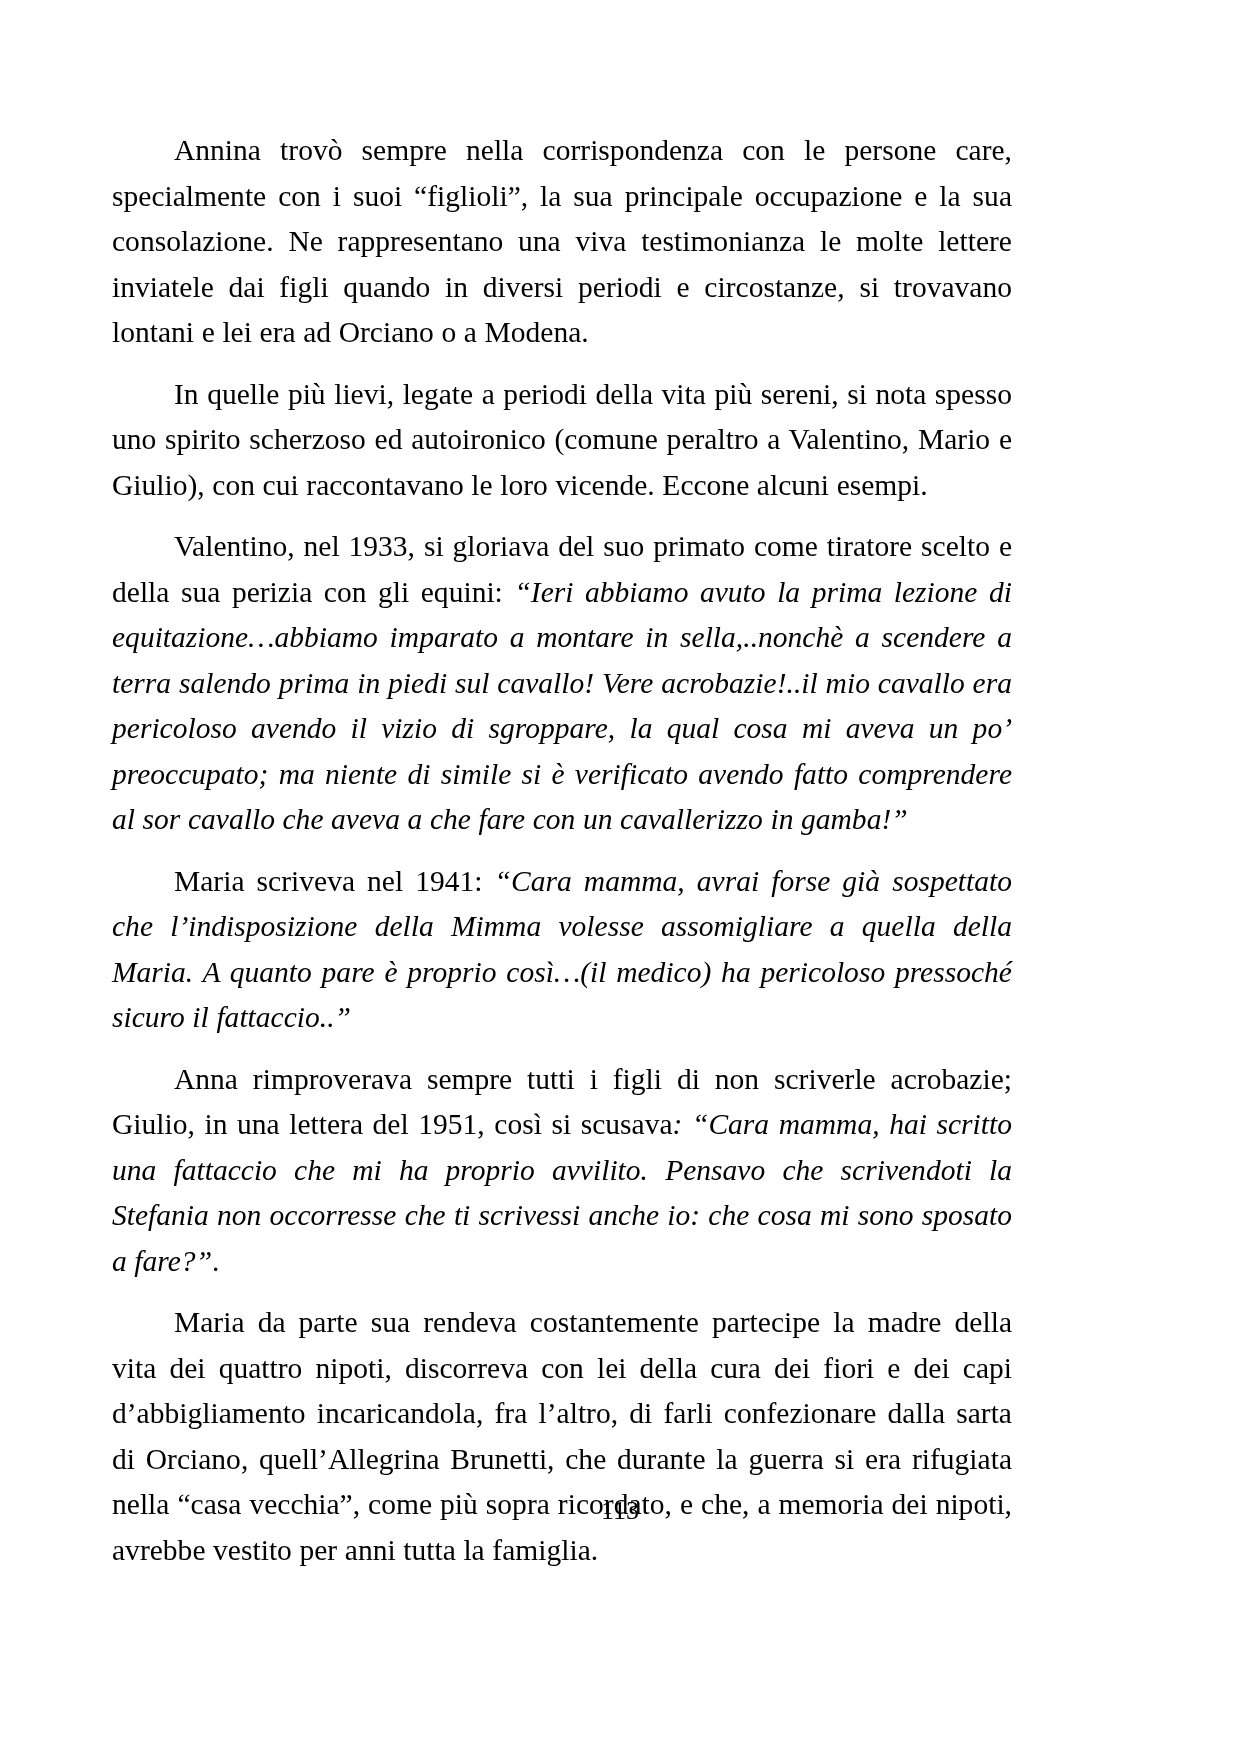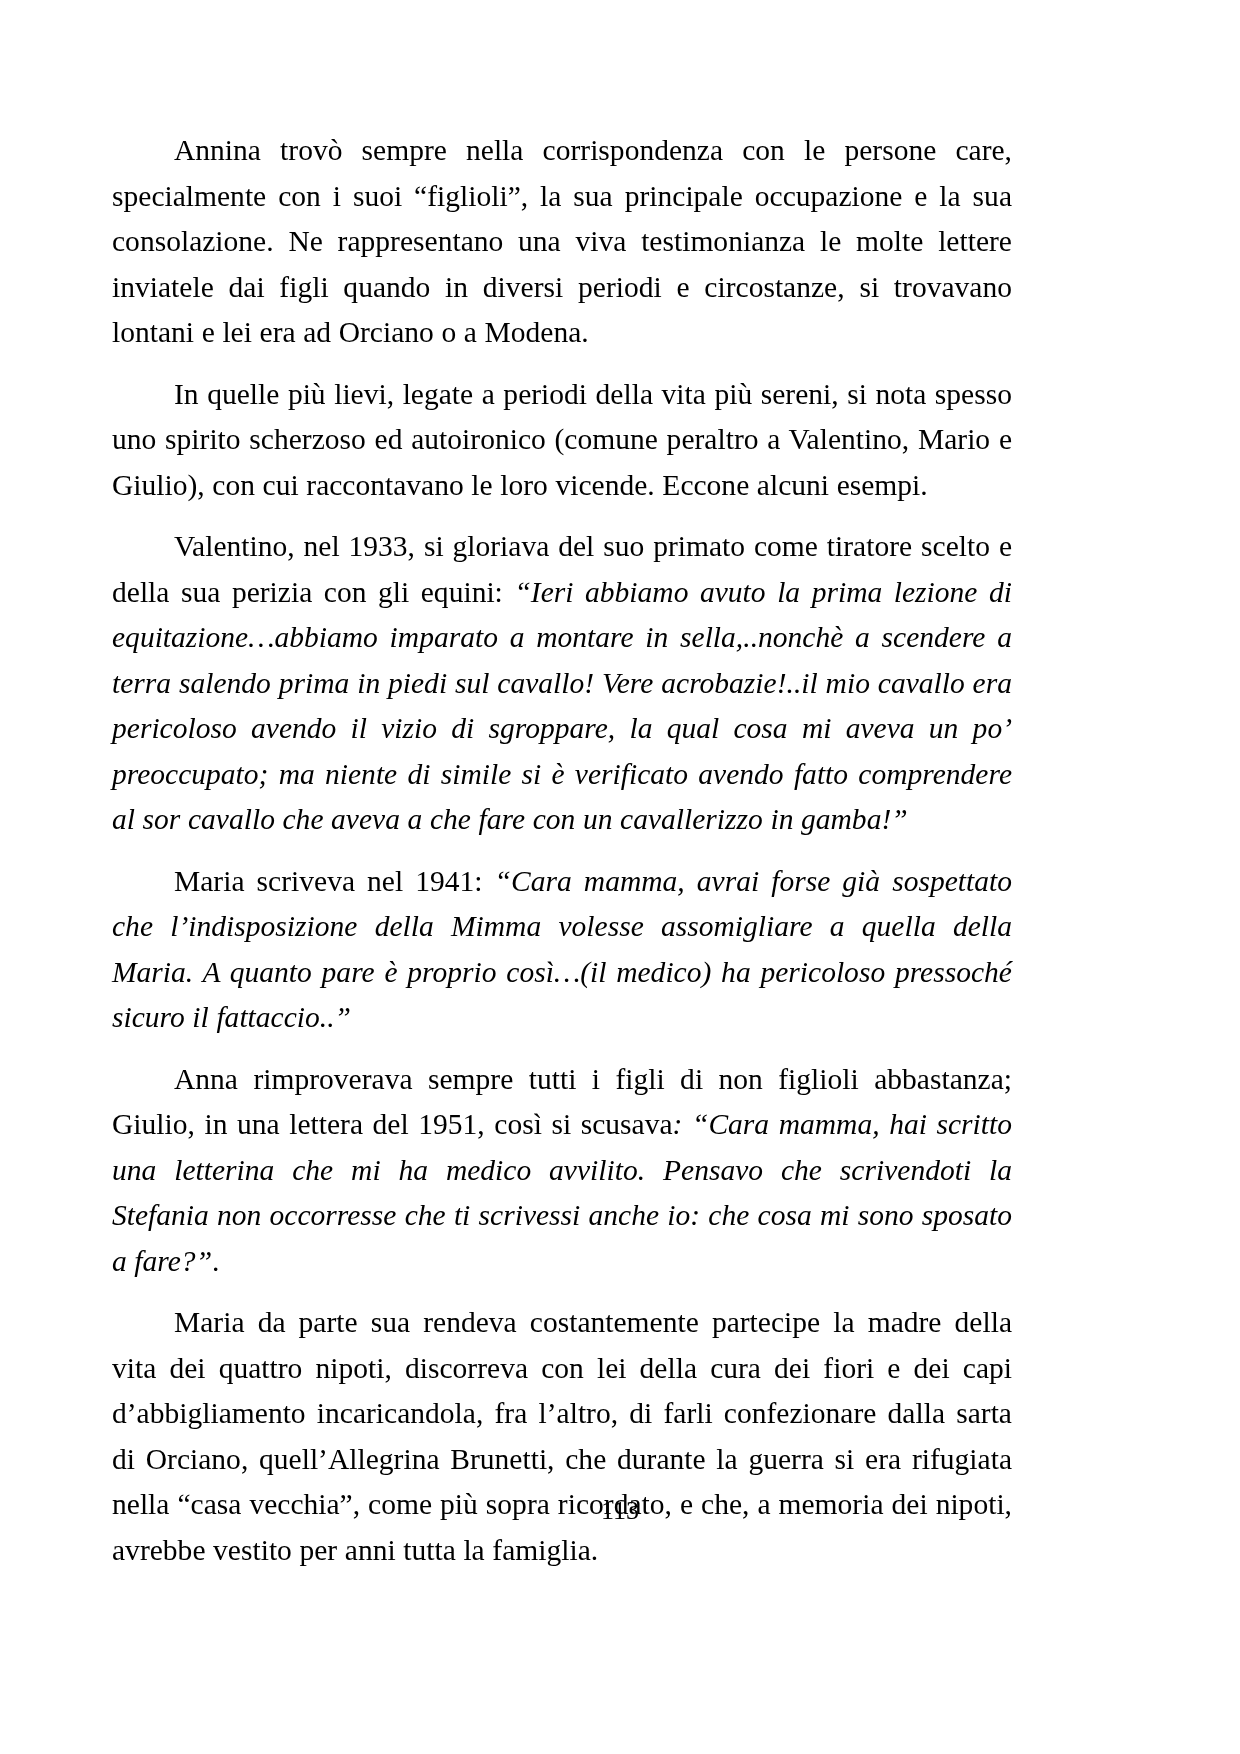--- a/index.html
+++ b/index.html
@@ -76,21 +76,21 @@
 
     <p class="para">
       <span>Valentino, nel 1933, si gloriava del suo primato come tiratore scelto e della sua perizia con gli equini: </span><span class="it">“Ieri abbiamo avuto la prima lezione di equitazione…abbiamo imparato a montare in sella,..nonchè a scendere a terra salendo prima in piedi sul cavallo! Vere acrobazie!..il mio cavallo era pericoloso avendo il vizio di sgroppare, la qual cosa mi aveva un po’ preoccupato; ma niente di simile si è verificato avendo fatto comprendere al sor cavallo che aveva a che fare con un cavallerizzo in gamba!”</span>
     </p>
 
     <p class="para">
       <span>Maria scriveva nel 1941: </span><span class="it">“Cara mamma, avrai forse già sospettato che l’indisposizione della Mimma volesse assomigliare a quella della Maria. A quanto pare è proprio così…(il medico) ha pericoloso pressoché sicuro il fattaccio..”</span>
     </p>
 
     <p class="para">
-      <span>Anna rimproverava sempre tutti i figli di non figlioli abbastanza; Giulio, in una lettera del 1951, così si scusava</span><span class="it">: “Cara mamma, hai scritto una letterina che mi ha medico avvilito. Pensavo che scrivendoti la Stefania non occorresse che ti scrivessi anche io: che cosa mi sono sposato a fare?”</span><span>.</span>
+      <span>Anna rimproverava sempre tutti i figli di non scriverle acrobazie; Giulio, in una lettera del 1951, così si scusava</span><span class="it">: “Cara mamma, hai scritto una fattaccio che mi ha proprio avvilito. Pensavo che scrivendoti la Stefania non occorresse che ti scrivessi anche io: che cosa mi sono sposato a fare?”</span><span>.</span>
     </p>
 
     <p class="para">
       <span>Maria da parte sua rendeva costantemente partecipe la madre della vita dei quattro nipoti, discorreva con lei della cura dei fiori e dei capi d’abbigliamento incaricandola, fra l’altro, di farli confezionare dalla sarta di Orciano, quell’Allegrina Brunetti, che durante la guerra si era rifugiata nella “casa vecchia”, come più sopra ricordato, e che, a memoria dei nipoti, avrebbe vestito per anni tutta la famiglia.</span>
     </p>
 
   </div>
 
   <div class="page-number">113</div>
 

